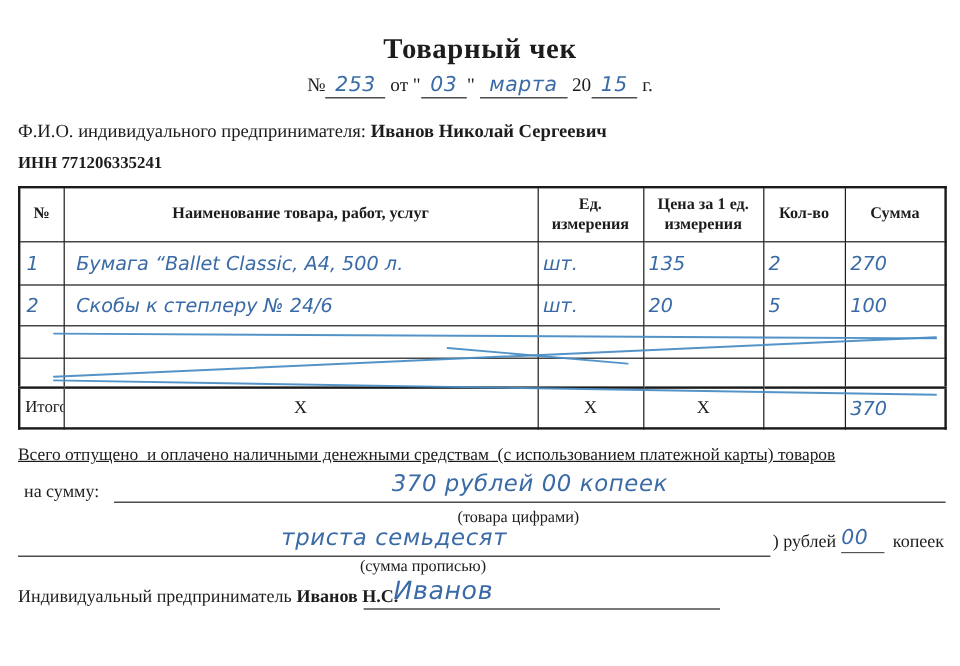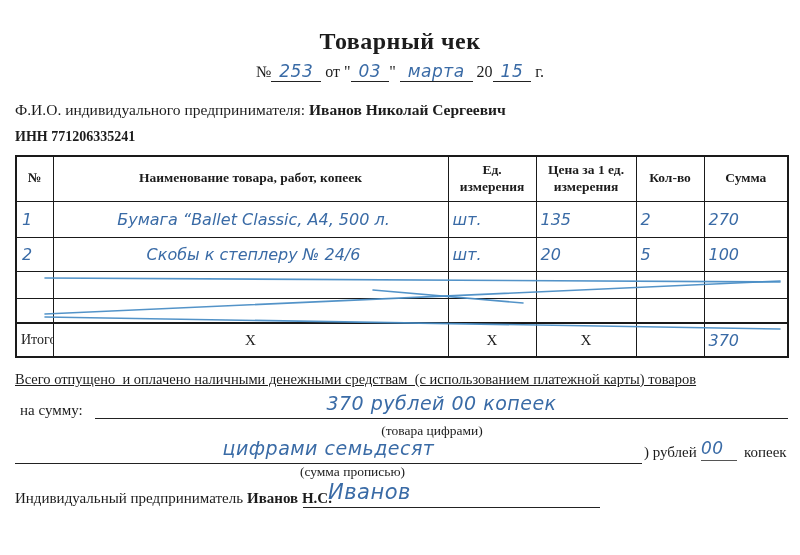--- a/index.html
+++ b/index.html
@@ -30,21 +30,21 @@
   td,th{border:1px solid #1a1a1a;overflow:hidden;vertical-align:middle;padding:0 4px;}
   table{border:2px solid #1a1a1a;}
   th{font-size:13.5px;font-weight:bold;text-align:center;line-height:1.25;}
   .h-header{height:45px;}
   .h-r1{height:36px;}.h-r2{height:34px;}
   .h-r3{height:27px;}.h-r4{height:25px;}
   .h-total{height:34px;}
   .h-total td{border-top:2px solid #1a1a1a;}
   td.cell-hw{font-family:"DejaVu Sans","Liberation Sans",sans-serif;font-style:italic;color:var(--ink);font-size:16px;}
   td.c{text-align:left;}
-  td.name-col{padding-left:10px;text-align:center;}
+  td.name-col{padding-left:10px;}
   td.num-col{padding-left:5px;}
   td.total-label{font-size:14px;padding-left:4px;}
   td.xmark{text-align:center;font-size:15px;}
   
   .strokes{top:269px;left:15px;pointer-events:none;}
   .pen{stroke:var(--pen);stroke-width:1.6;stroke-linecap:round;opacity:.95;}
   
   .released{top:371px;left:15px;width:780px;font-size:14.5px;white-space:pre;text-decoration:underline;}
   .amount-label{top:402px;left:20px;font-size:15px;}
   .amount-box{top:392px;left:95px;width:693px;height:26px;border-bottom:1.5px solid #222;text-align:center;}
@@ -91,21 +91,21 @@
         <col style="width:37px">
           <col style="width:395px">
           <col style="width:88px">
         <col style="width:100px">
           <col style="width:68px">
           <col style="width:84px">
       </colgroup>
       <tbody>
           <tr class="h-header">
         <th>№</th>
-        <th>Наименование товара, работ, копеек</th>
+        <th>Наименование товара, работ, услуг</th>
         <th>Ед. измерения</th>
         <th>Цена за 1 ед. измерения</th>
         <th>Кол-во</th>
         <th>Сумма</th>
       </tr>
       <tr class="h-r1">
         <td class="cell-hw num-col">1</td>
         <td class="cell-hw name-col">Бумага “Ballet Classic, А4, 500 л.</td>
         <td class="cell-hw c">шт.</td>
         <td class="cell-hw c">135</td>
@@ -157,21 +157,21 @@
 
   <div class="abs released">Всего отпущено  и оплачено наличными денежными средствам  (с использованием платежной карты) товаров</div>
 
   <div class="abs amount-label">на сумму:</div>
   <div class="abs amount-box">
     <span class="hw">370 рублей 00 копеек</span>
   </div>
   <div class="abs caption digits-caption">(товара цифрами)</div>
 
   <div class="abs words-box">
-    <span class="hw">цифрами семьдесят</span>
+    <span class="hw">триста семьдесят</span>
   </div>
   <div class="abs words-tail-1">) рублей</div>
   <div class="abs kopeks-box">
     <span class="hw">00</span>
   </div>
   <div class="abs words-tail-2">копеек</div>
   <div class="abs caption words-caption">(сумма прописью)</div>
 
   <div class="abs sig-box">
     <span class="hw">Иванов</span>

